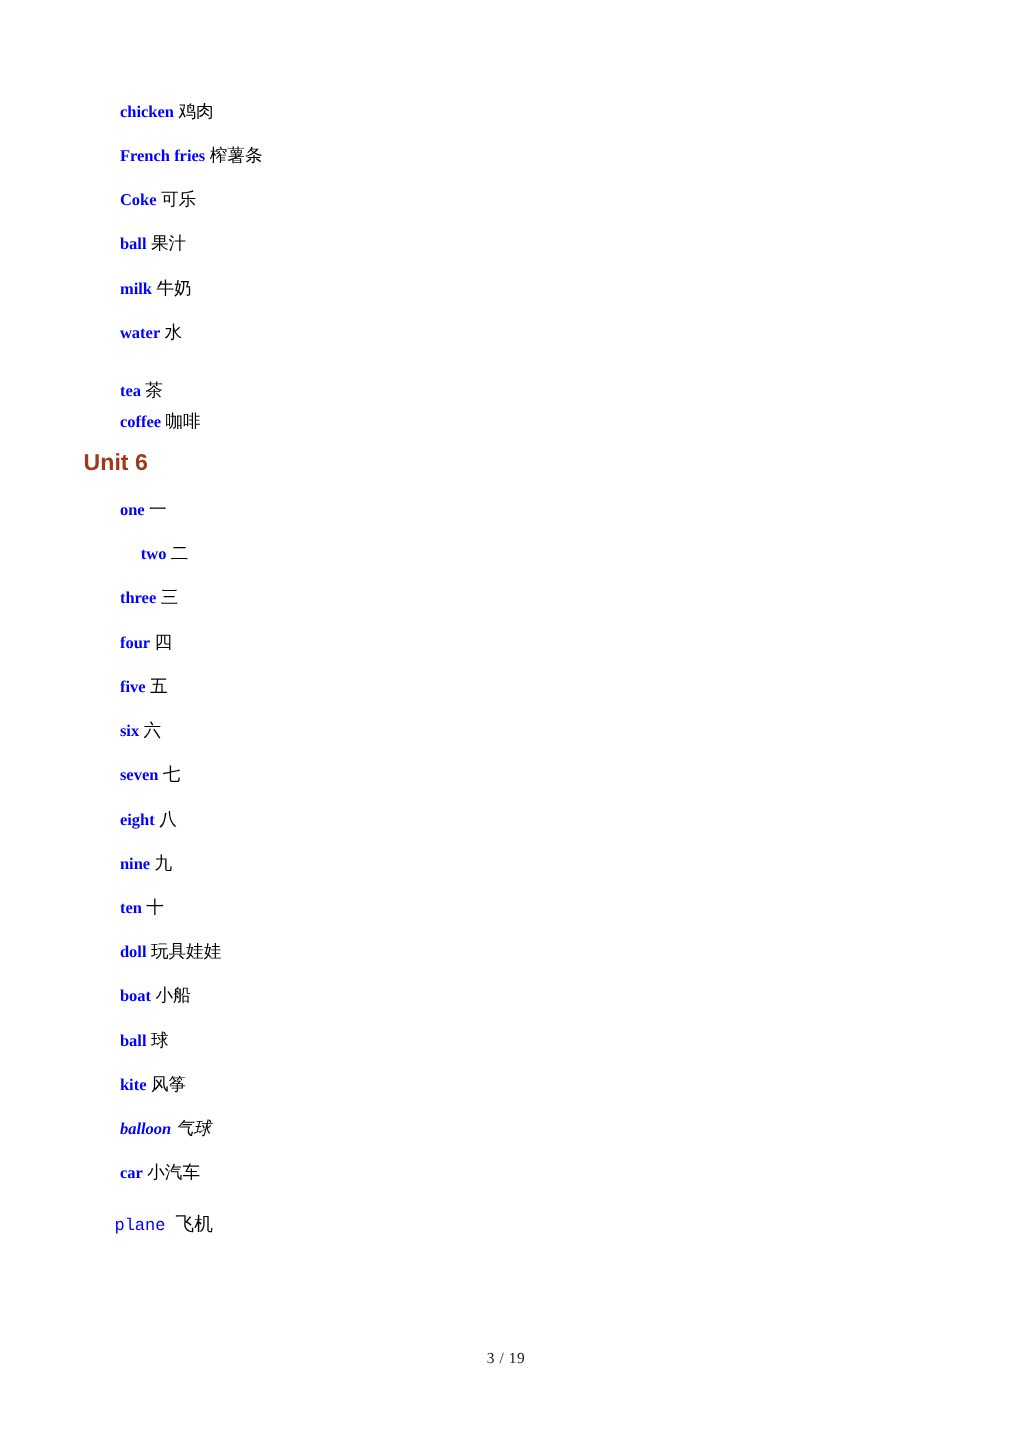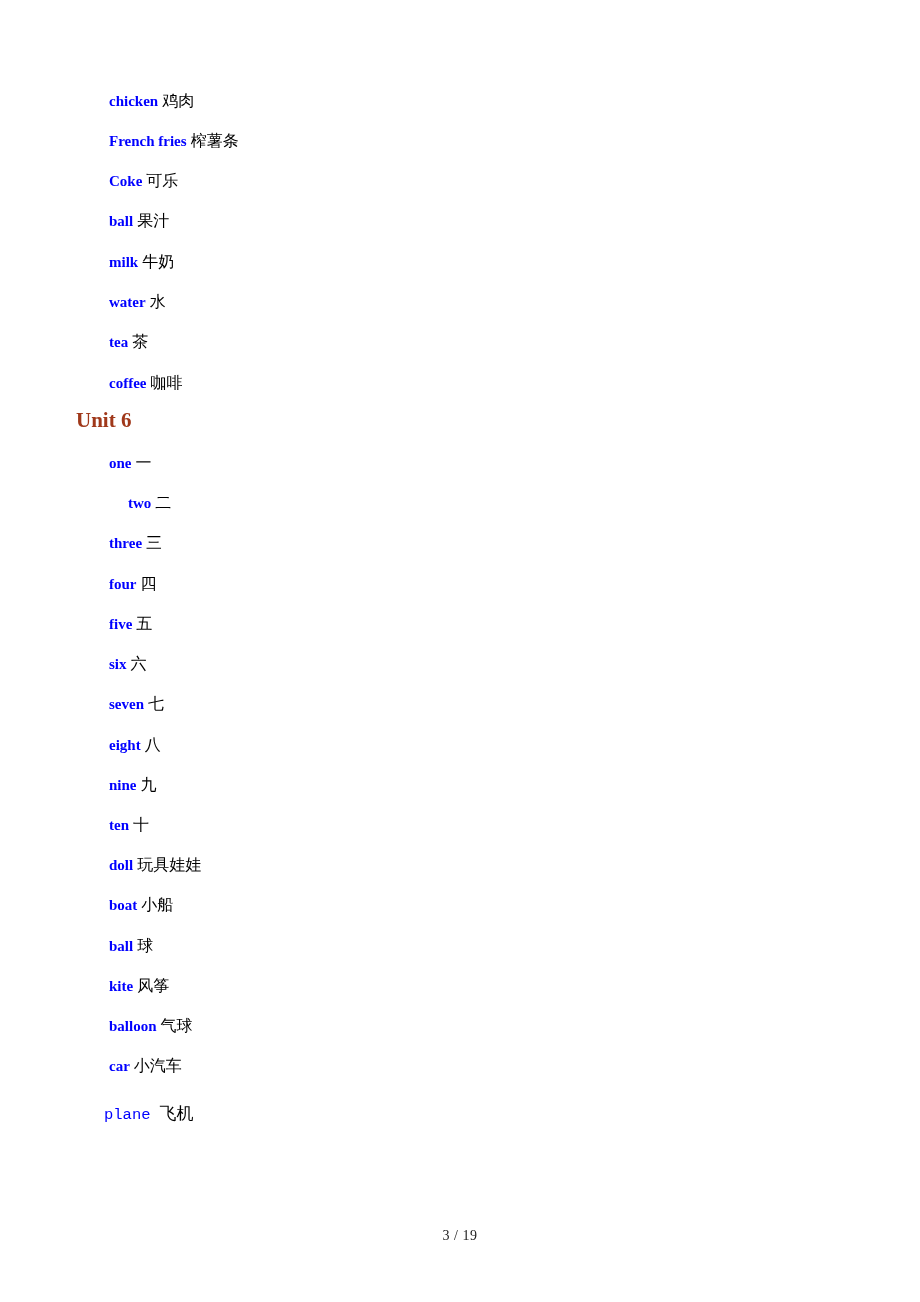--- a/index.html
+++ b/index.html
@@ -64,21 +64,21 @@
   .vocab-line.mono .zh {
     margin-left: 9px;
     font-size: 17px;
   }
 
   
   .unit-heading {
     position: absolute;
     left: 76px;
     white-space: nowrap;
-    font-family: Liberation Serif, serif;
+    font-family: Liberation Sans, sans-serif;
     font-weight: bold;
     font-size: 21px;
     line-height: 1;
     color: #a0381a;
   }
 
   
   .footer {
     position: absolute;
     left: 0;
@@ -95,36 +95,36 @@
 <body>
 
 <div class="page">
   <div class="content" id="content-root">
       <div class="vocab-line" style="top: 93px;"><span class="en">chicken</span><span class="zh">鸡肉</span></div>
       <div class="vocab-line" style="top: 133px;"><span class="en">French fries</span><span class="zh">榨薯条</span></div>
       <div class="vocab-line" style="top: 173px;"><span class="en">Coke</span><span class="zh">可乐</span></div>
       <div class="vocab-line" style="top: 213px;"><span class="en">ball</span><span class="zh">果汁</span></div>
       <div class="vocab-line" style="top: 254px;"><span class="en">milk</span><span class="zh">牛奶</span></div>
       <div class="vocab-line" style="top: 294px;"><span class="en">water</span><span class="zh">水</span></div>
-      <div class="vocab-line" style="top: 334px; text-align: center;"><span class="en">tea</span><span class="zh">茶</span></div>
+      <div class="vocab-line" style="top: 347px; text-align: center;"><span class="en">tea</span><span class="zh">茶</span></div>
       <div class="vocab-line" style="top: 375px;"><span class="en">coffee</span><span class="zh">咖啡</span></div>
       <div class="unit-heading" style="top: 410px;">Unit 6</div>
       <div class="vocab-line" style="top: 455px;"><span class="en">one</span><span class="zh">一</span></div>
       <div class="vocab-line" style="top: 495px; margin-left: 19px;"><span class="en">two</span><span class="zh">二</span></div>
       <div class="vocab-line" style="top: 535px;"><span class="en">three</span><span class="zh">三</span></div>
       <div class="vocab-line" style="top: 576px;"><span class="en">four</span><span class="zh">四</span></div>
       <div class="vocab-line" style="top: 616px;"><span class="en">five</span><span class="zh">五</span></div>
       <div class="vocab-line" style="top: 656px;"><span class="en">six</span><span class="zh">六</span></div>
       <div class="vocab-line" style="top: 696px;"><span class="en">seven</span><span class="zh">七</span></div>
       <div class="vocab-line" style="top: 737px;"><span class="en">eight</span><span class="zh">八</span></div>
       <div class="vocab-line" style="top: 777px;"><span class="en">nine</span><span class="zh">九</span></div>
       <div class="vocab-line" style="top: 817px;"><span class="en">ten</span><span class="zh">十</span></div>
       <div class="vocab-line" style="top: 857px;"><span class="en">doll</span><span class="zh">玩具娃娃</span></div>
       <div class="vocab-line" style="top: 897px;"><span class="en">boat</span><span class="zh">小船</span></div>
       <div class="vocab-line" style="top: 938px;"><span class="en">ball</span><span class="zh">球</span></div>
       <div class="vocab-line" style="top: 978px;"><span class="en">kite</span><span class="zh">风筝</span></div>
-      <div class="vocab-line" style="top: 1018px;"><span class="en">balloon</span><span class="zh">气球</span></div>
+      <div class="vocab-line" style="top: 1018px; font-style: italic;"><span class="en">balloon</span><span class="zh">气球</span></div>
       <div class="vocab-line" style="top: 1058px;"><span class="en">car</span><span class="zh">小汽车</span></div>
       <div class="vocab-line mono" style="top: 1105px;"><span class="en">plane</span><span class="zh">飞机</span></div>
     </div>
 
   <div class="footer">3 / 19</div>
 </div>
 
 </body></html>

